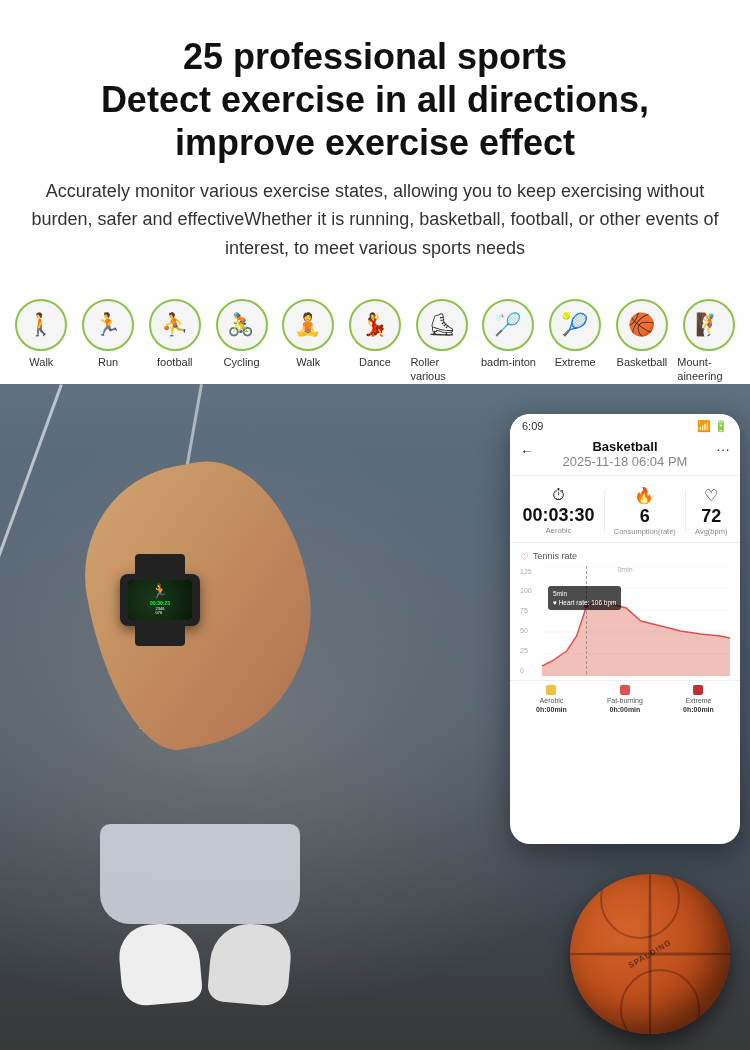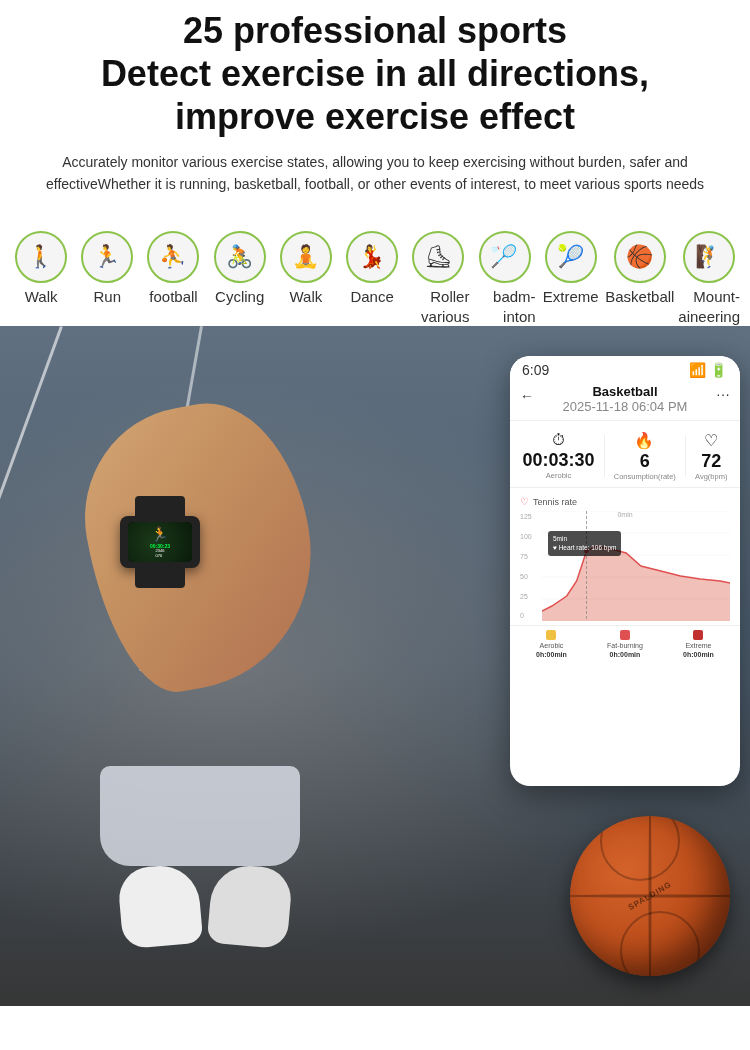--- a/index.html
+++ b/index.html
@@ -6,32 +6,32 @@
     body {
       width: 750px;
       min-height: 1050px;
       font-family: Arial, sans-serif;
       background: #fff;
       overflow-x: hidden;
     }
 
     
     .header-section {
-      padding: 9px 20px 10px;
+      padding: 35px 20px 10px;
       text-align: center;
     }
     .main-title {
       font-size: 36px;
       font-weight: 900;
       line-height: 1.2;
       color: #111;
       margin-bottom: 12px;
     }
     .subtitle-text {
-      font-size: 14px;
+      font-size: 18px;
       color: #333;
       line-height: 1.6;
       max-width: 700px;
       margin: 0 auto 16px;
     }
 
     
     .sports-row {
       display: flex;
       justify-content: center;
@@ -53,23 +53,23 @@
       border: 2px solid #8bc34a;
       background: #f5f5f5;
       display: flex;
       align-items: center;
       justify-content: center;
       font-size: 22px;
       color: #333;
       margin-bottom: 4px;
     }
     .sport-label {
-      font-size: 15px;
+      font-size: 11px;
       color: #333;
-      text-align: right;
+      text-align: left;
       line-height: 1.3;
     }
 
     
     .bottom-section {
       position: relative;
       width: 750px;
       height: 680px;
       background: linear-gradient(180deg, #5a6a7a 0%, #3a4a5a 40%, #2a3a4a 100%);
       overflow: hidden;
@@ -212,21 +212,21 @@
       box-shadow: 0 8px 30px rgba(0,0,0,0.4);
       overflow: hidden;
       z-index: 20;
     }
     .phone-status-bar {
       background: #fff;
       padding: 6px 12px 2px;
       display: flex;
       justify-content: space-between;
       align-items: center;
-      font-size: 14px;
+      font-size: 11px;
       color: #333;
     }
     .phone-header {
       background: #fff;
       padding: 4px 12px 6px;
       border-bottom: 1px solid #eee;
       text-align: center;
       position: relative;
     }
     .phone-header-title {

